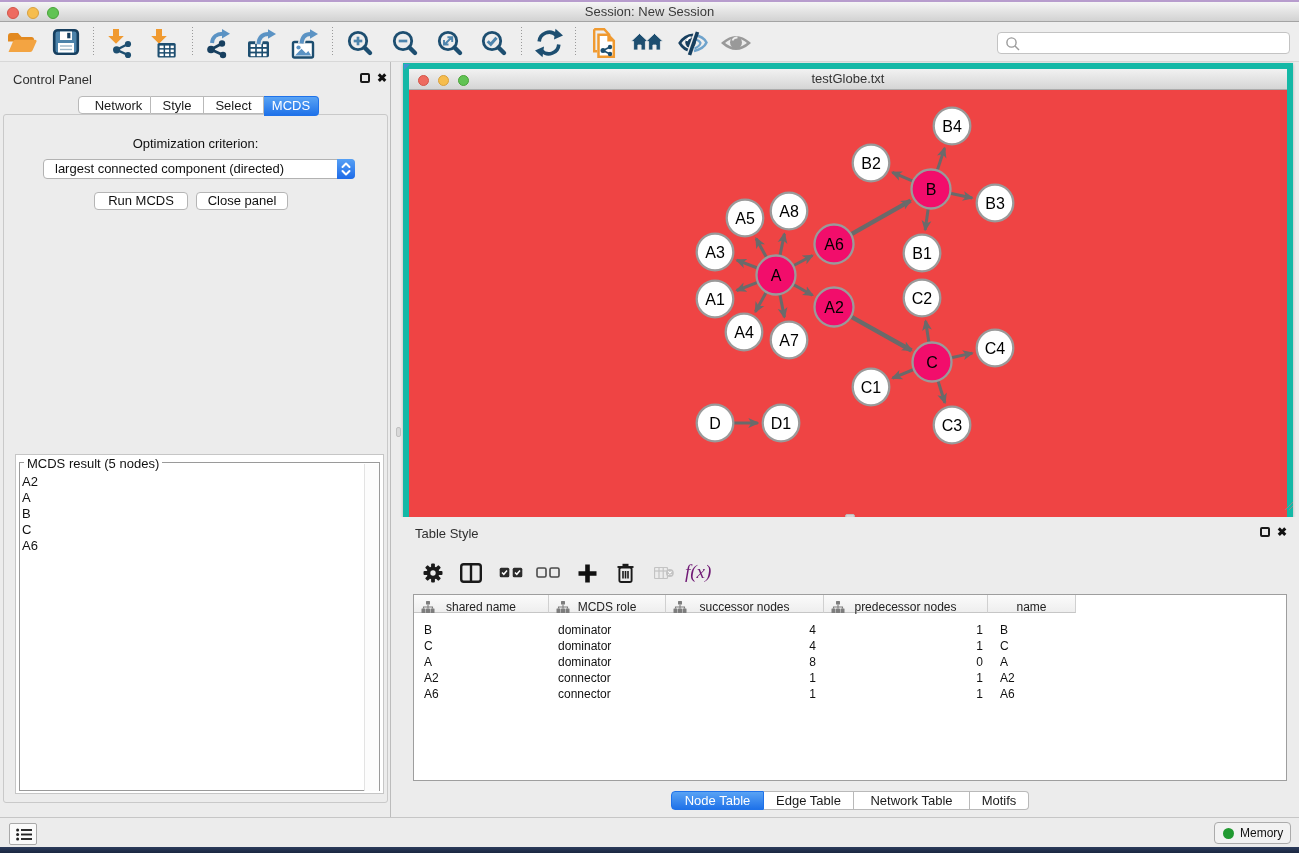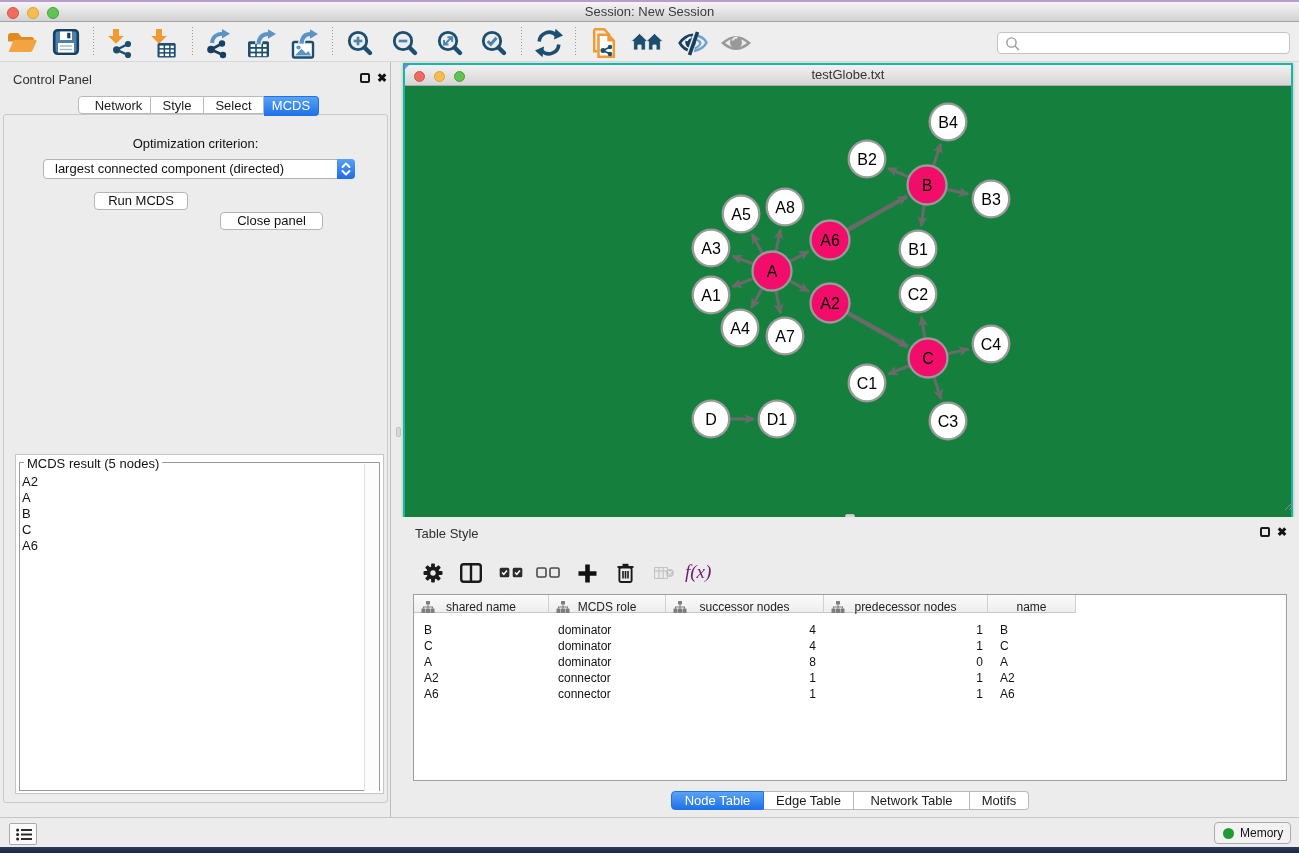--- a/index.html
+++ b/index.html
@@ -43,22 +43,22 @@
   background:linear-gradient(#56a0f5,#1e6be8); border-radius:0 4px 4px 0; }
 .btn { position:absolute; top:130px; height:18px; background:#fff; border:1px solid #b5b5b5; border-radius:4px;
   font-size:13px; color:#111; text-align:center; line-height:16px; }
 #result-box { position:absolute; left:15px; top:392px; width:369px; height:340px; background:#fff; border:1px solid #c6c6c6; }
 #fieldset { position:absolute; left:3px; top:7px; width:361px; height:329px; border:1px solid #9a9a9a; }
 #legend { position:absolute; left:4px; top:-7px; background:#fff; padding:0 3px; font-size:13px; color:#111; }
 #mcds-list { position:absolute; left:2px; top:11px; font-size:13px; color:#111; line-height:16px; }
 #res-scroll { position:absolute; left:344px; top:1px; width:15px; height:327px; background:#fcfcfc; border-left:1px solid #e3e3e3; }
 
 
-#netwin { left:403px; top:63px; width:890px; height:500px; background:#15803d;
-  border:2px solid #14b8a6; box-shadow:0 1px 3px rgba(0,0,0,0.25); }
+#netwin { left:403px; top:63px; width:890px; height:500px; background:#ef4444;
+  border:6px solid #14b8a6; box-shadow:0 1px 3px rgba(0,0,0,0.25); }
 #nw-title { position:absolute; left:0; top:0; width:100%; height:21px;
   background:linear-gradient(#f2f2f2,#d5d5d5); border-bottom:1px solid #ababab; }
 #nw-title .title { width:100%; text-align:center; font-size:13px; color:#333; line-height:20px; }
 #nw-title .tl { width:11px; height:11px; top:6px; }
 #nwtl-r { left:9px;  background:#ee6b60; border:1px solid #d35549; }
 #nwtl-y { left:29px; background:#f6bd4e; border:1px solid #d9a03e; }
 #nwtl-g { left:49px; background:#61c354; border:1px solid #4aa33a; }
 
 
 #tpanel { left:392px; top:517px; width:907px; height:300px; background:#ececec; }
@@ -234,21 +234,21 @@
   <div class="tab tabsel" style="left:264px; width:55px; border-radius:0 4px 4px 0;">MCDS</div>
   <div id="cp-inner"></div>
   <div id="opt-label">Optimization criterion:</div>
   <div id="dropdown">largest connected component (directed)
     <div id="dd-btn"><svg width="18" height="20" viewBox="0 0 18 20">
       <path d="M5.5 8 L9 4.5 L12.5 8" fill="none" stroke="#fff" stroke-width="2" stroke-linecap="round" stroke-linejoin="round"></path>
       <path d="M5.5 12 L9 15.5 L12.5 12" fill="none" stroke="#fff" stroke-width="2" stroke-linecap="round" stroke-linejoin="round"></path>
     </svg></div>
   </div>
   <div class="btn" style="left:94px; width:94px;">Run MCDS</div>
-  <div class="btn" style="left:220px; width:103px;margin-top:20px;">Close panel</div>
+  <div class="btn" style="left:196px; width:92px;">Close panel</div>
   <div id="result-box">
     <div id="fieldset">
       <div id="legend">MCDS result (5 nodes)</div>
       <div id="mcds-list">A2<br>A<br>B<br>C<br>A6</div>
       <div id="res-scroll"></div>
     </div>
   </div>
 </div>
 
 <div id="netwin" class="abs">

